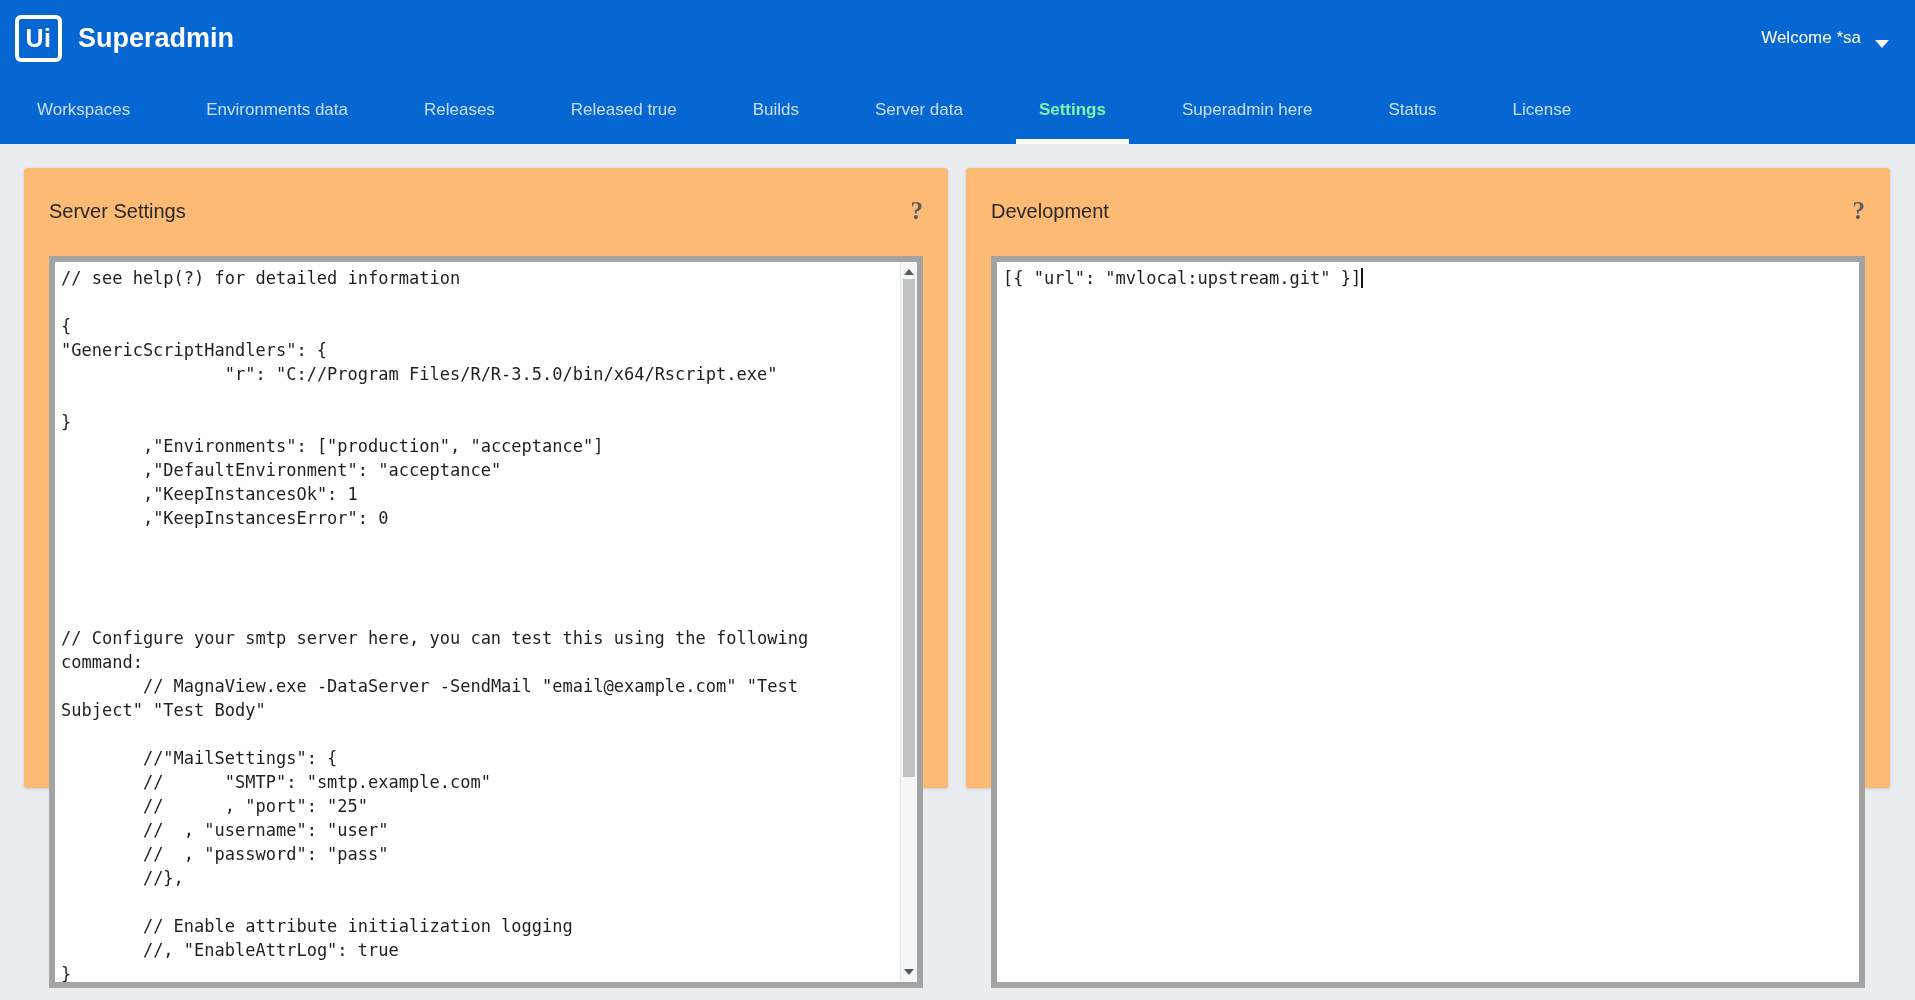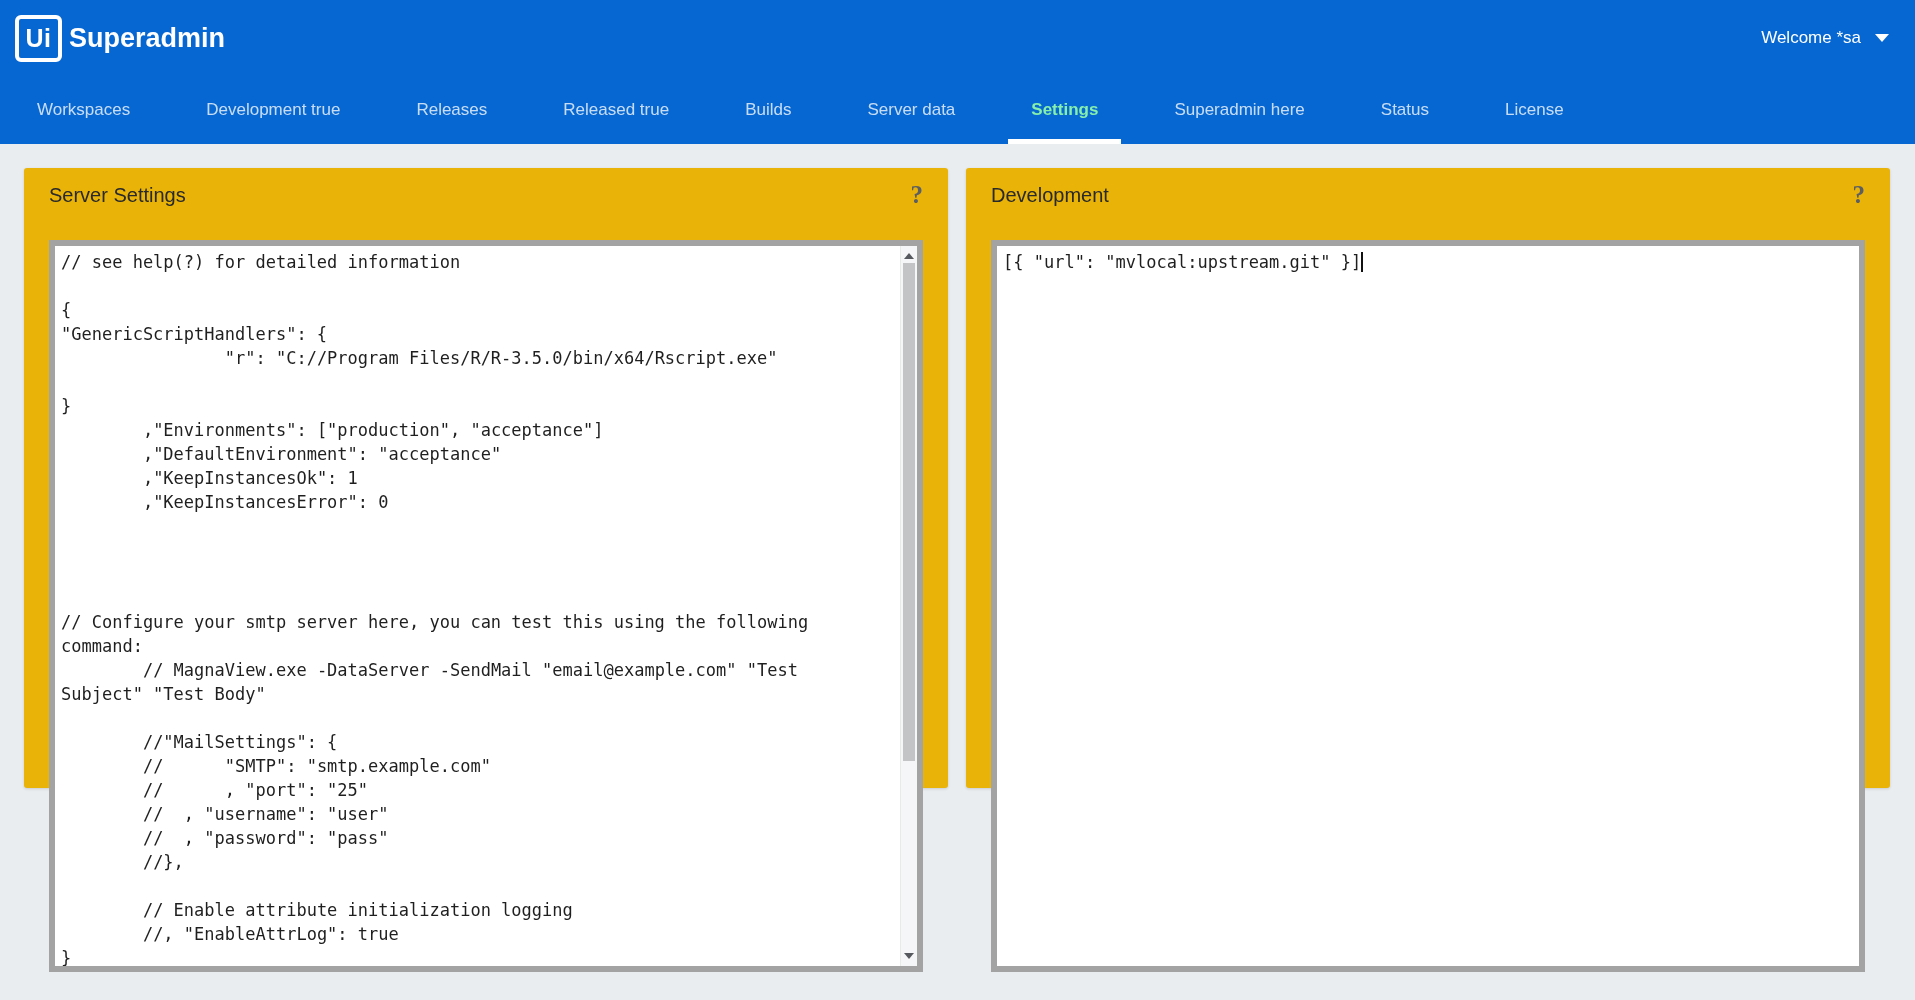--- a/index.html
+++ b/index.html
@@ -25,27 +25,27 @@
     width: 47px; height: 47px;
     border: 4px solid #fff;
     border-radius: 6px;
     display: flex; align-items: center; justify-content: center;
     font-size: 25px; font-weight: bold; color: #fff;
     letter-spacing: 0.5px;
     flex: 0 0 auto;
     text-align: right;
   }
   .app-title {
-    margin-left: 7px;
+    margin-left: 16px;
     font-size: 27px;
     font-weight: bold;
   }
   .user-menu {
     margin-left: auto;
-    display: flex; align-items: center;
+    display: flex; align-items: flex-end;
     font-size: 17px;
     cursor: pointer;
   }
   .chevron-down {
     margin-left: 14px;
     width: 0; height: 0;
     border-left: 7px solid transparent;
     border-right: 7px solid transparent;
     border-top: 8px solid #fff;
   }
@@ -80,24 +80,24 @@
 
   
   .main {
     display: flex;
     gap: 18px;
     padding: 24px 25px 0 24px;
   }
   .panel {
     flex: 1 1 0;
     height: 620px;
-    background: #eab308;
+    background: #fdba74;
     border-radius: 3px;
     box-shadow: 0 1px 3px rgba(0,0,0,0.14);
-    padding: 16px 25px 0 25px;
+    padding: 32px 25px 0 25px;
   }
   .panel-head {
     display: flex;
     align-items: flex-start;
     justify-content: space-between;
   }
   .panel-title {
     font-size: 20px;
     color: #28292b;
   }
@@ -168,21 +168,21 @@
   <div class="header-top">
     <div class="logo">Ui</div>
     <div class="app-title">Superadmin</div>
     <div class="user-menu">
       <span>Welcome *sa</span>
       <span class="chevron-down"></span>
     </div>
   </div>
   <div class="nav">
     <div class="tab">Workspaces</div>
-    <div class="tab">Development true</div>
+    <div class="tab">Environments data</div>
     <div class="tab">Releases</div>
     <div class="tab">Released true</div>
     <div class="tab">Builds</div>
     <div class="tab">Server data</div>
     <div class="tab active">Settings</div>
     <div class="tab">Superadmin here</div>
     <div class="tab">Status</div>
     <div class="tab">License</div>
   </div>
 </div>

